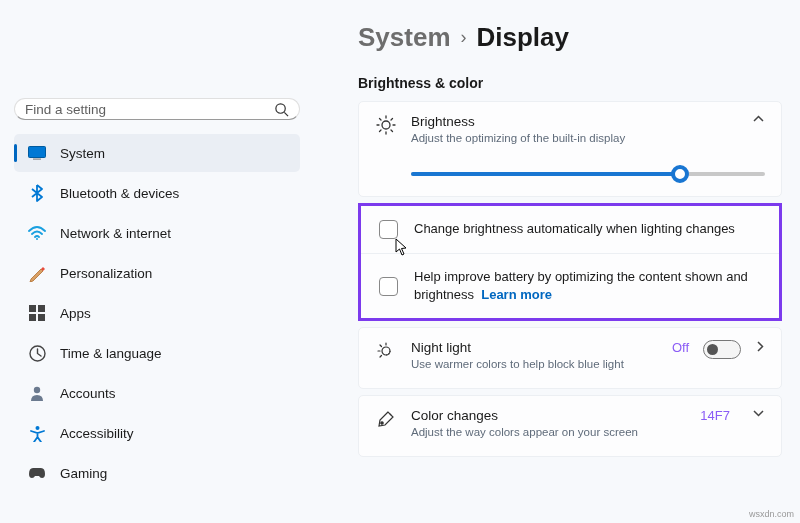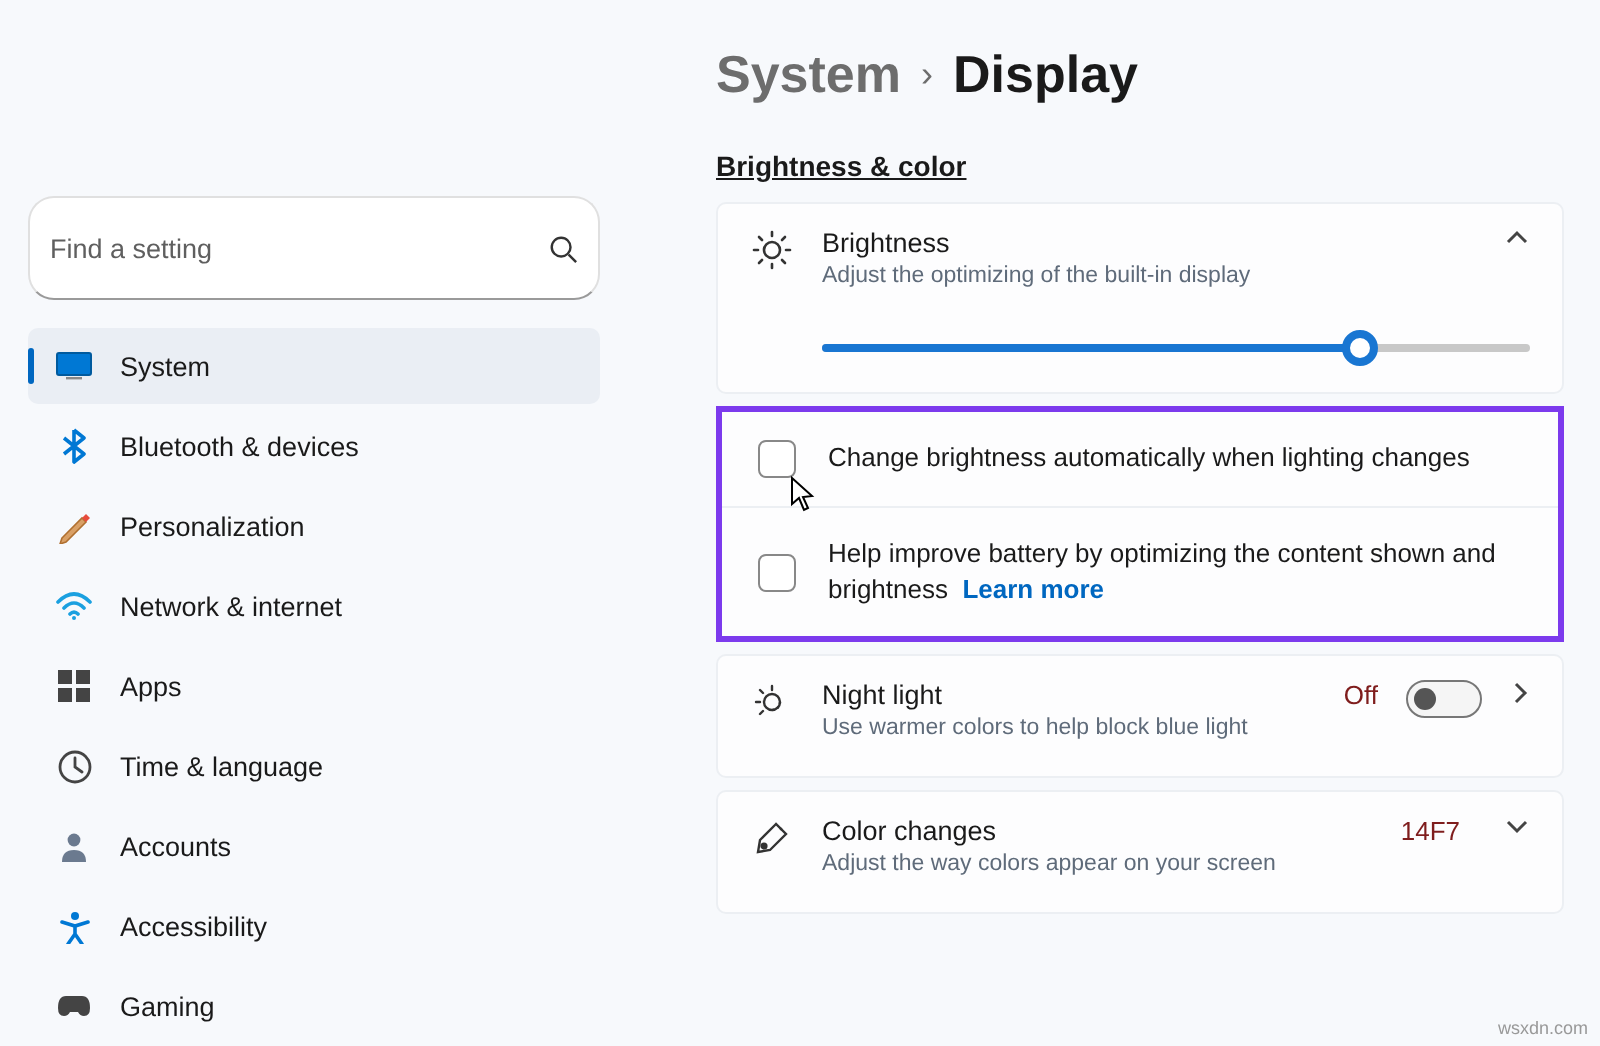--- a/index.html
+++ b/index.html
@@ -18,21 +18,21 @@
     padding: 0 10px 0 14px;
     display: flex; flex-direction: column;
   }
   .search-wrap { padding: 98px 0 12px 0; }
   .search {
     position: relative;
     background: #fff;
     border: 1px solid #e0e0e0;
     border-bottom: 1.5px solid #9a9a9a;
     border-radius: 13px;
-    height: 52px;
+    height: 22px;
     display: flex; align-items: center;
     padding: 0 10px;
   }
   .search input {
     border: none; outline: none; flex: 1;
     font-size: 13.5px; background: transparent;
     color: #333;
   }
   .search input::placeholder { color: #5f5f5f; }
   .nav { display: flex; flex-direction: column; gap: 2px; margin-top: 2px; }
@@ -55,21 +55,21 @@
     padding: 22px 18px 0 48px;
     overflow: hidden;
   }
   .breadcrumb {
     display: flex; align-items: center; gap: 10px;
     font-size: 26px; margin-bottom: 22px;
   }
   .bc-parent { color: #6d6d6d; font-weight: 600; }
   .bc-sep { color: #6d6d6d; font-size: 18px; }
   .bc-current { font-weight: 700; }
-  .section-title { font-size: 14px; font-weight: 600; margin-bottom: 10px; text-decoration: underline; }
+  .section-title { font-size: 14px; font-weight: 600; margin-bottom: 10px; }
   .card {
     background: #fdfdfe;
     border: 1px solid #eceff3;
     border-radius: 5px;
     margin-bottom: 6px;
   }
   .card.highlight { border: 3px solid #7c3aed; border-radius: 0; }
   .card-row {
     display: flex; align-items: flex-start; gap: 14px;
     padding: 12px 16px;
@@ -115,21 +115,21 @@
   .toggle {
     width: 38px; height: 19px; border-radius: 10px;
     border: 1.3px solid #777; position: relative;
     background: #f5f5f5;
   }
   .toggle::after {
     content: ""; position: absolute; left: 3px; top: 2.5px;
     width: 11px; height: 11px; border-radius: 50%;
     background: #555;
   }
-  .value-label { font-size: 13px; color: #7f1d1d; }
+  .value-label { font-size: 13px; color: #8b5cf6; }
   .watermark { position:absolute; right:6px; bottom:4px; font-size:9px; color:#999; }
   .cursor {
     position: absolute; width: 14px; height: 18px;
     pointer-events: none;
   }
   svg { display: block; }
 </style>
 </head>
 <body>
 
@@ -159,35 +159,35 @@
       <div class="nav-item">
         <span class="nav-icon">
           <svg width="14" height="18" viewBox="0 0 14 18">
               <path d="M7 1 L12 5 L7 9 L12 13 L7 17 V1 M2 5 L7 9 M2 13 L7 9" fill="none" stroke="#0078d4" stroke-width="1.8" stroke-linejoin="round"></path>
             </svg>
         </span>
         <span>Bluetooth &amp; devices</span>
       </div>
       <div class="nav-item">
         <span class="nav-icon">
+          <svg width="18" height="14" viewBox="0 0 18 14">
+              <path d="M1 5 Q9 -3 17 5 M4 8 Q9 3 14 8 M7 11 Q9 9 11 11" fill="none" stroke="#1aa0e0" stroke-width="1.8" stroke-linecap="round"></path>
+              <circle cx="9" cy="13" r="1" fill="#1aa0e0"></circle>
+            </svg>
+        </span>
+        <span>Network &amp; internet</span>
+      </div>
+      <div class="nav-item">
+        <span class="nav-icon">
           <svg width="18" height="18" viewBox="0 0 18 18">
               <path d="M3 15 L13 5 L15 7 L5 17 L2 18 Z" fill="#d9a066" stroke="#b07030" stroke-width="0.8"></path>
               <path d="M13 5 L15 3 L17 5 L15 7 Z" fill="#e74c3c"></path>
             </svg>
         </span>
         <span>Personalization</span>
-      </div>
-      <div class="nav-item">
-        <span class="nav-icon">
-          <svg width="18" height="14" viewBox="0 0 18 14">
-              <path d="M1 5 Q9 -3 17 5 M4 8 Q9 3 14 8 M7 11 Q9 9 11 11" fill="none" stroke="#1aa0e0" stroke-width="1.8" stroke-linecap="round"></path>
-              <circle cx="9" cy="13" r="1" fill="#1aa0e0"></circle>
-            </svg>
-        </span>
-        <span>Network &amp; internet</span>
       </div>
       <div class="nav-item">
         <span class="nav-icon">
           <svg width="16" height="16" viewBox="0 0 16 16">
               <rect x="0" y="0" width="7" height="7" fill="#444"></rect>
               <rect x="9" y="0" width="7" height="7" fill="#444"></rect>
               <rect x="0" y="9" width="7" height="7" fill="#444"></rect>
               <rect x="9" y="9" width="7" height="7" fill="#444"></rect>
             </svg>
         </span>

